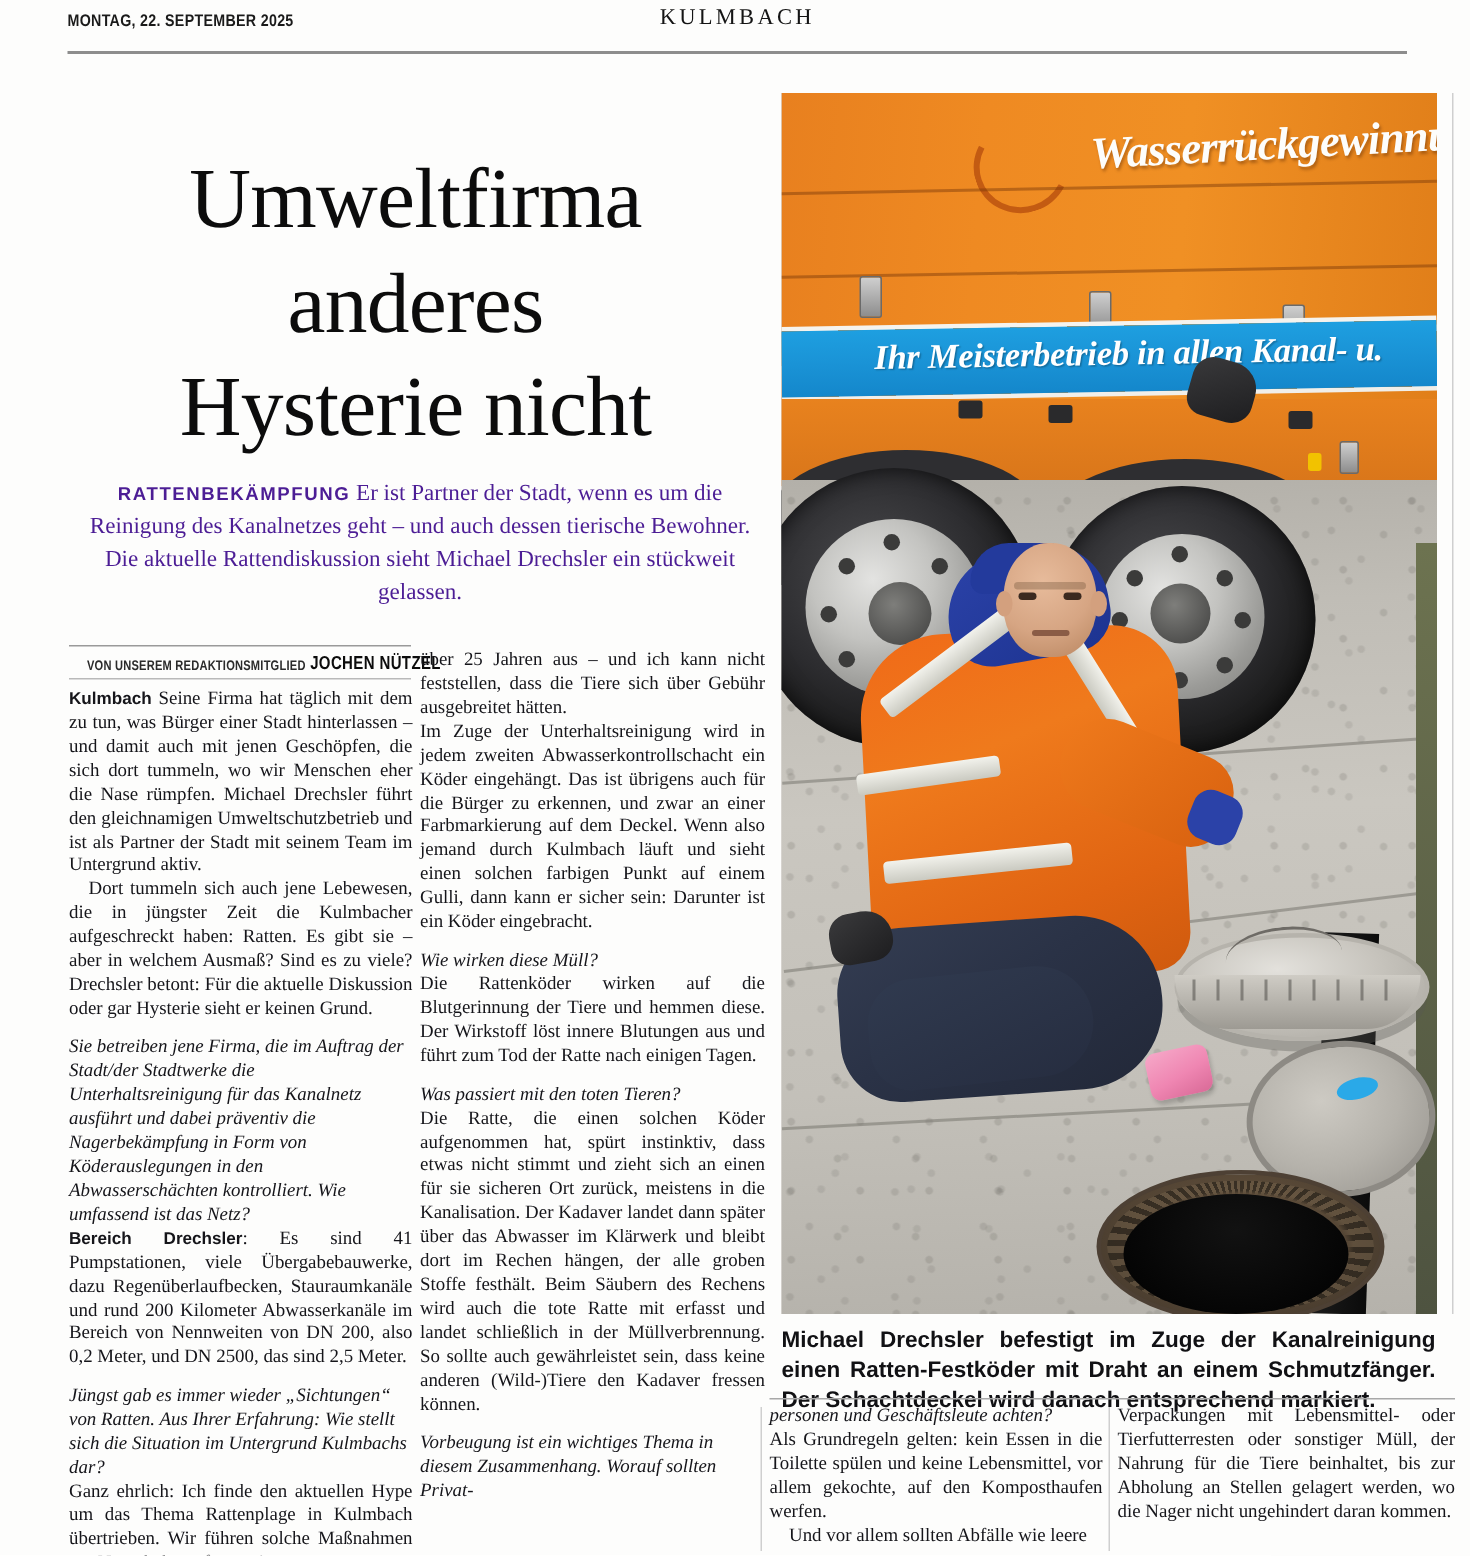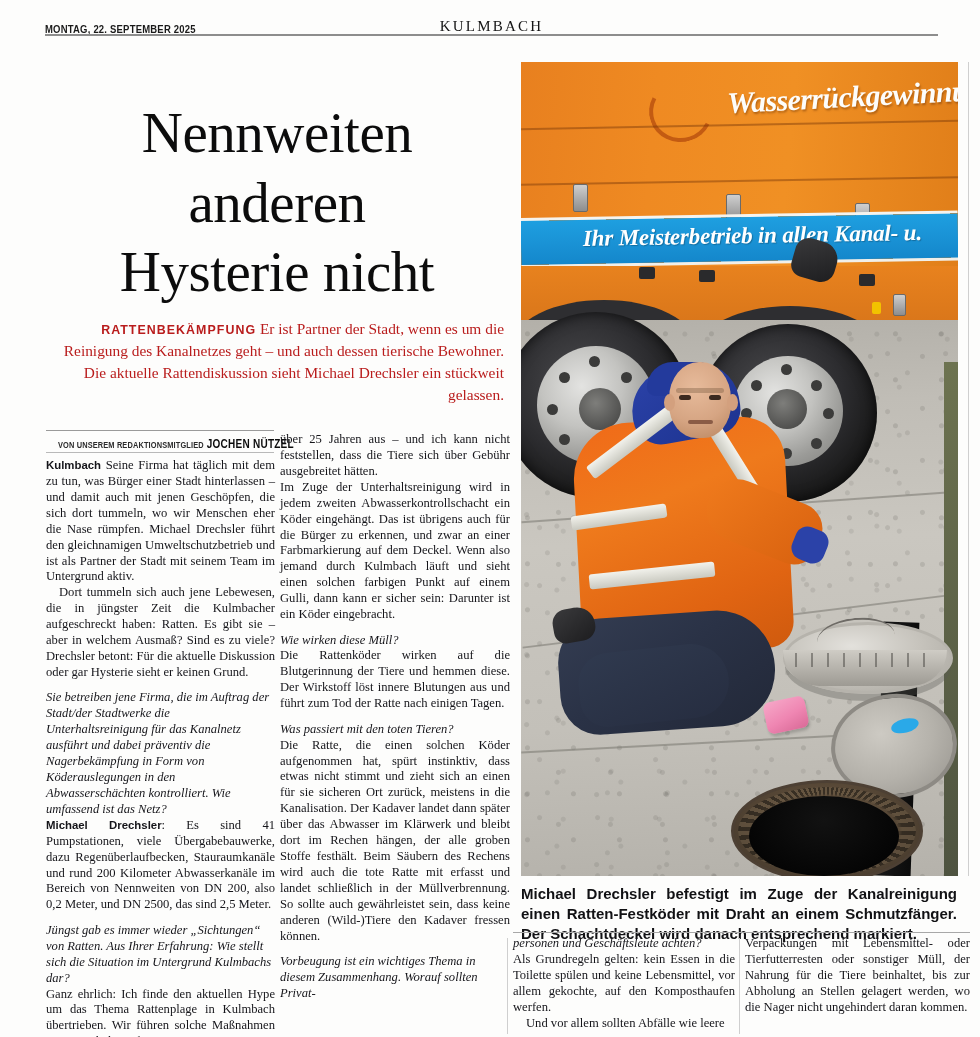--- a/index.html
+++ b/index.html
@@ -20,21 +20,21 @@
     position: absolute;
     left: 0; top: 0;
     width: 980px;
     height: 1037px;
     background: #fdfdfc;
   }
 
   
   .masthead {
     position: absolute;
-    left: 45px; top: 18px;
+    left: 45px; top: 4px;
     width: 893px;
     height: 26px;
   }
   .masthead-date {
     position: absolute;
     left: 0; top: 4px;
     font-family: "Liberation Sans", sans-serif;
     font-size: 9.5px;
     font-weight: 700;
     letter-spacing: 0.2px;
@@ -71,25 +71,25 @@
     line-height: 1.22;
     letter-spacing: -0.5px;
     color: #0c0c0c;
   }
   .headline .hl-line { display: block; }
 
   .standfirst {
     position: absolute;
     left: 56px; top: 318px;
     width: 448px;
-    text-align: right;
+    text-align: center;
     font-family: "Liberation Serif", serif;
     font-size: 15.4px;
     line-height: 1.42;
-    color: #b91c1c;
+    color: #4c1d95;
   }
   .standfirst .kicker {
     font-family: "Liberation Sans", sans-serif;
     font-weight: 700;
     font-size: 12.4px;
     letter-spacing: 1.05px;
   }
 
   
   .rule-byline {
@@ -571,41 +571,41 @@
 
 <div class="page">
 
   <div class="masthead">
     <div class="masthead-date">MONTAG, 22. SEPTEMBER 2025</div>
     <div class="masthead-section">KULMBACH</div>
   </div>
   <div class="rule-top"></div>
 
   <h1 class="headline">
-    <span class="hl-line">Nennweiten</span>
-    <span class="hl-line">anderen</span>
+    <span class="hl-line">Umweltfirma</span>
+    <span class="hl-line">anderes</span>
     <span class="hl-line">Hysterie nicht</span>
   </h1>
 
   <div class="standfirst">
     <span class="kicker">RATTENBEKÄMPFUNG</span>
     <span>Er ist Partner der Stadt, wenn es um die Reinigung des Kanalnetzes geht – und auch dessen tierische Bewohner. Die aktuelle Rattendiskussion sieht Michael Drechsler ein stückweit gelassen.</span>
   </div>
 
   <div class="rule-byline"></div>
   <div class="byline">
     <span class="by-pre">VON UNSEREM REDAKTIONSMITGLIED</span><span class="by-name">JOCHEN NÜTZEL</span>
   </div>
   <div class="rule-byline-2"></div>
 
   <div class="col" id="col1">
     <p class="a"><span class="place">Kulmbach</span><span> Seine Firma hat täglich mit dem zu tun, was Bürger einer Stadt hinterlassen – und damit auch mit jenen Geschöpfen, die sich dort tummeln, wo wir Menschen eher die Nase rümpfen. Michael Drechsler führt den gleichnamigen Umweltschutzbetrieb und ist als Partner der Stadt mit seinem Team im Untergrund aktiv.</span></p>
     <p class="a ind"><span>Dort tummeln sich auch jene Lebewesen, die in jüngster Zeit die Kulmbacher aufgeschreckt haben: Ratten. Es gibt sie – aber in welchem Ausmaß? Sind es zu viele? Drechsler betont: Für die aktuelle Diskussion oder gar Hysterie sieht er keinen Grund.</span></p>
     <p class="q"><span>Sie betreiben jene Firma, die im Auftrag der Stadt/der Stadtwerke die Unterhaltsreinigung für das Kanalnetz ausführt und dabei präventiv die Nagerbekämpfung in Form von Köderauslegungen in den Abwasserschächten kontrolliert. Wie umfassend ist das Netz?</span></p>
-    <p class="a"><span class="who">Michael Drechsler</span><span>: Es sind 41 Pumpstationen, viele Übergabebauwerke, dazu Regenüberlaufbecken, Stauraumkanäle und rund 200 Kilometer Abwasserkanäle im Bereich von Nennweiten von DN 200, also 0,2 Meter, und DN 2500, das sind 2,5 Meter.</span></p>
+    <p class="a"><span class="who">Bereich Drechsler</span><span>: Es sind 41 Pumpstationen, viele Übergabebauwerke, dazu Regenüberlaufbecken, Stauraumkanäle und rund 200 Kilometer Abwasserkanäle im Bereich von Nennweiten von DN 200, also 0,2 Meter, und DN 2500, das sind 2,5 Meter.</span></p>
     <p class="q"><span>Jüngst gab es immer wieder „Sichtungen“ von Ratten. Aus Ihrer Erfahrung: Wie stellt sich die Situation im Untergrund Kulmbachs dar?</span></p>
     <p class="a"><span>Ganz ehrlich: Ich finde den aktuellen Hype um das Thema Rattenplage in Kulmbach übertrieben. Wir führen solche Maßnahmen zur Nagerbekämpfung seit</span></p>
   </div>
 
   <div class="col" id="col2">
     <p class="a"><span>über 25 Jahren aus – und ich kann nicht feststellen, dass die Tiere sich über Gebühr ausgebreitet hätten.</span></p>
     <p class="a"><span>Im Zuge der Unterhaltsreinigung wird in jedem zweiten Abwasserkontrollschacht ein Köder eingehängt. Das ist übrigens auch für die Bürger zu erkennen, und zwar an einer Farbmarkierung auf dem Deckel. Wenn also jemand durch Kulmbach läuft und sieht einen solchen farbigen Punkt auf einem Gulli, dann kann er sicher sein: Darunter ist ein Köder eingebracht.</span></p>
     <p class="q"><span>Wie wirken diese Müll?</span></p>
     <p class="a"><span>Die Rattenköder wirken auf die Blutgerinnung der Tiere und hemmen diese. Der Wirkstoff löst innere Blutungen aus und führt zum Tod der Ratte nach einigen Tagen.</span></p>
     <p class="q"><span>Was passiert mit den toten Tieren?</span></p>

